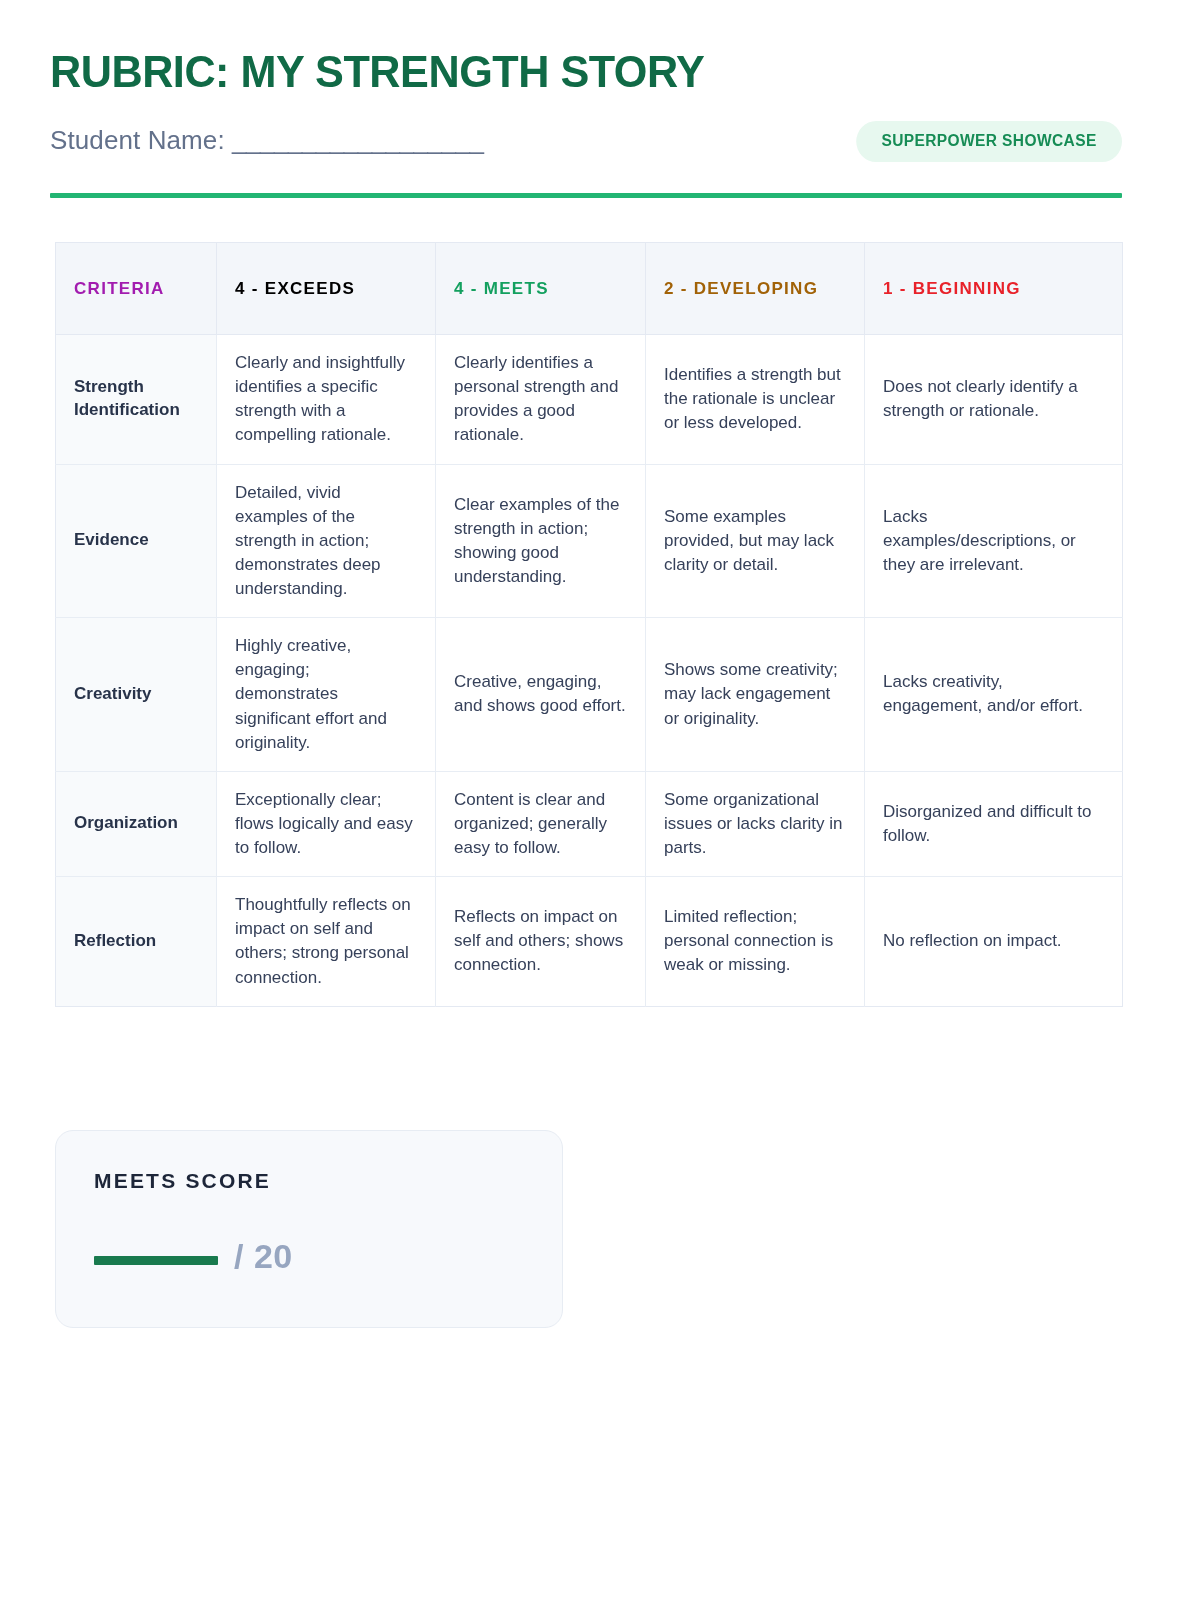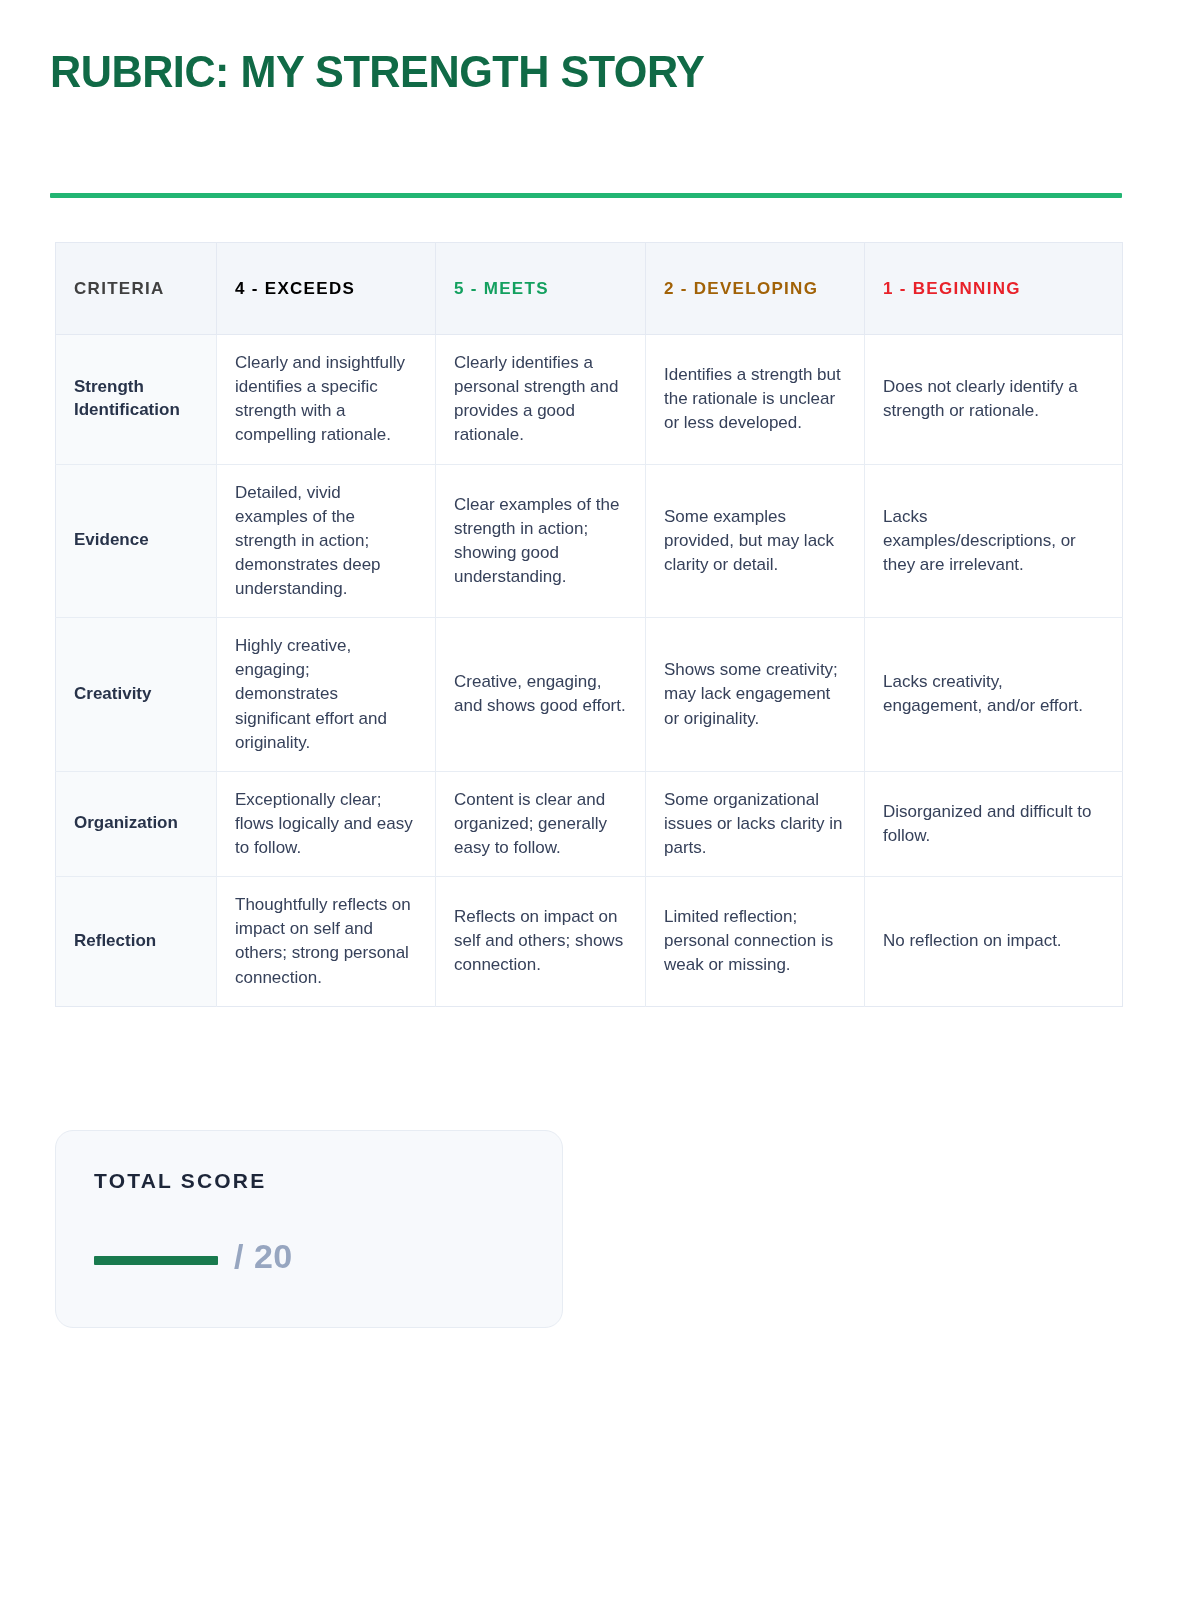--- a/index.html
+++ b/index.html
@@ -117,21 +117,21 @@
     vertical-align: middle;
     height: 92px;
     padding: 10px 18px;
     font-size: 17px;
     font-weight: 700;
     letter-spacing: 1.3px;
     box-sizing: border-box;
   }
   .rubric-table thead th:last-child { border-right: none; margin-left: 25px; }
 
-  .th-criteria { color: #404040; }
+  .th-criteria { color: #a21caf; }
   .th-four     { color: #000000; }
   .th-three    { color: #13a05f; }
   .th-two      { color: #a16207; }
   .th-one      { color: #e8222a; }
 
   .rubric-table tbody td {
     border-right: 1px solid #e8edf4;
     border-bottom: 1px solid #e8edf4;
     vertical-align: middle;
     padding: 16px 18px;
@@ -227,37 +227,44 @@
   }
 </style>
 </head>
 <body>
 
 <div class="page">
 
   <div class="header">
     <h1 class="doc-title">RUBRIC: MY STRENGTH STORY</h1>
 
+    <div class="subhead-row">
+      <div class="student-name">
+        <span>Student Name:</span>
+        <span class="name-blank">__________________</span>
+      </div>
+      <div class="badge">SUPERPOWER SHOWCASE</div>
+    </div>
   </div>
 
   <div class="rule"></div>
 
   <table class="rubric-table">
     <colgroup>
       <col class="c-criteria">
       <col class="c-four">
       <col class="c-three">
       <col class="c-two">
       <col class="c-one">
     </colgroup>
     <thead>
       <tr>
         <th class="th-criteria">CRITERIA</th>
         <th class="th-four">4 - EXCEEDS</th>
-        <th class="th-three">5 - MEETS</th>
+        <th class="th-three">4 - MEETS</th>
         <th class="th-two">2 - DEVELOPING</th>
         <th class="th-one">1 - BEGINNING</th>
       </tr>
     </thead>
     <tbody>
       <tr>
         <td class="criteria-cell">Strength Identification</td>
         <td>Clearly and insightfully identifies a specific strength with a compelling rationale.</td>
         <td>Clearly identifies a personal strength and provides a good rationale.</td>
         <td>Identifies a strength but the rationale is unclear or less developed.</td>
@@ -288,21 +295,21 @@
         <td class="criteria-cell">Reflection</td>
         <td>Thoughtfully reflects on impact on self and others; strong personal connection.</td>
         <td>Reflects on impact on self and others; shows connection.</td>
         <td>Limited reflection; personal connection is weak or missing.</td>
         <td>No reflection on impact.</td>
       </tr>
     </tbody>
   </table>
 
   <div class="score-card">
-    <div class="score-label">TOTAL SCORE</div>
+    <div class="score-label">MEETS SCORE</div>
     <div class="score-value-row">
       <span class="score-blank"></span>
       <span class="score-total">/ 20</span>
     </div>
   </div>
 
 
 </div>
 
 </body></html>

